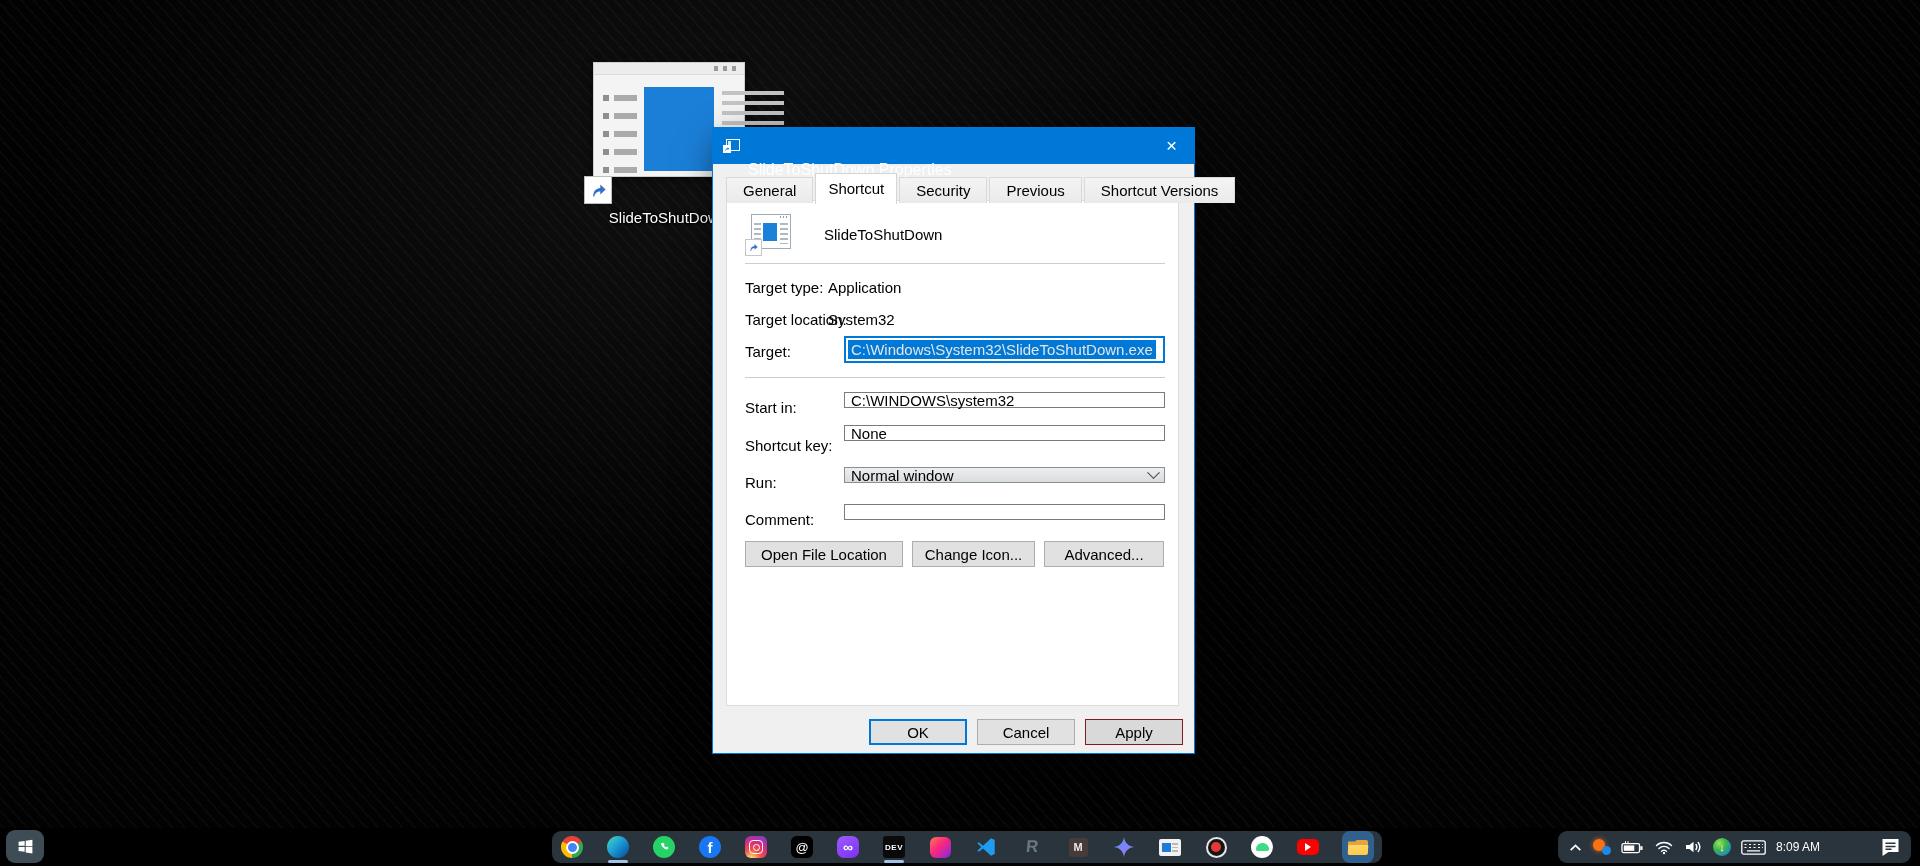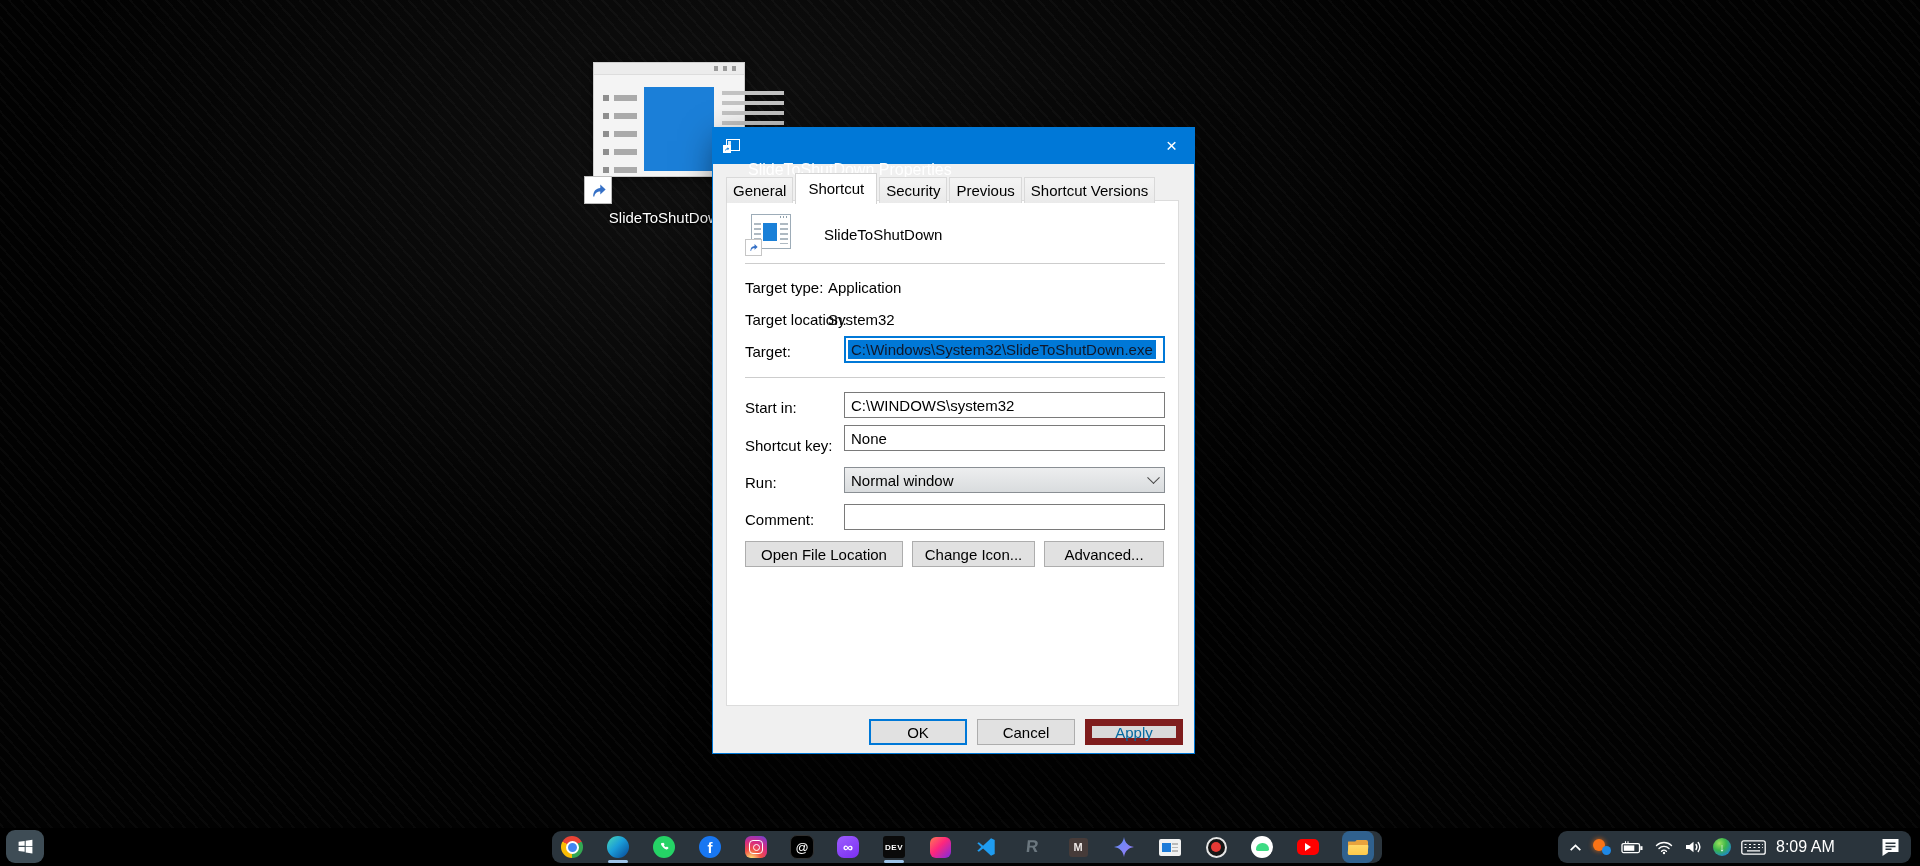--- a/index.html
+++ b/index.html
@@ -41,21 +41,21 @@
   .tb-icon{width:17px;height:14px;position:relative;margin-left:10px;flex:none;}
   .tb-win{position:absolute;right:0;top:0;width:12px;height:10px;border:1.5px solid #fff;background:#0078D7;}
   .tb-win i{position:absolute;left:1px;top:1px;width:3px;height:6px;background:#fff;opacity:.85;}
   .tb-ov{position:absolute;left:0;bottom:0;width:8px;height:8px;background:#fff;display:flex;align-items:center;justify-content:center;}
   .title-text{margin-left:8px;font-size:16px;white-space:nowrap;margin-top:48px;}
   .close-btn{margin-left:auto;width:45px;height:36px;border:none;background:transparent;color:#fff;
     font-size:19px;line-height:36px;text-align:center;padding:0;cursor:default;font-family:inherit;}
 
   .tabstrip{position:absolute;left:13px;top:45px;display:flex;align-items:flex-end;z-index:3;}
   .tab{font-size:15px;color:#000;background:linear-gradient(#F4F4F4,#EAEAEA);
-    border:1px solid #D9D9D9;border-bottom:none;padding:4px 6px;margin-right:2px;white-space:nowrap;}
+    border:1px solid #D9D9D9;border-bottom:none;padding:4px 16px;margin-right:2px;white-space:nowrap;}
   .tab.active{background:#fff;padding:6px 12px 7px;margin-bottom:-1px;position:relative;z-index:4;
     border:1px solid #D4D4D4;border-bottom:none;}
 
   .page{position:absolute;left:13px;top:72px;width:453px;height:506px;background:#fff;border:1px solid #DCDCDC;box-sizing:border-box;z-index:2;}
   .flabel{position:absolute;left:18px;font-size:15px;color:#000;white-space:nowrap;text-align:right;}
   .fvalue{position:absolute;left:101px;font-size:15px;color:#000;white-space:nowrap;}
   .sep{position:absolute;left:18px;width:420px;height:1px;background:#CDCDCD;box-shadow:0 1px 0 #fff;}
 
   
   .pg-icon{position:absolute;left:18px;top:13px;width:46px;height:40px;}
@@ -67,32 +67,32 @@
     background:repeating-linear-gradient(#AEB9C2 0 2px,transparent 2px 5px);}
   .pg-blue{position:absolute;left:11px;top:8px;width:14px;height:18px;background:#1A80D8;}
   .pg-right{position:absolute;right:2px;top:8px;width:8px;height:21px;
     background:repeating-linear-gradient(#AEB9C2 0 2px,transparent 2px 5px);}
   .pg-ov{position:absolute;left:0;bottom:-2px;width:15px;height:15px;background:#fff;border:1px solid #C6C6C6;
     display:flex;align-items:center;justify-content:center;}
   .sc-name{position:absolute;left:97px;top:25px;font-size:15px;}
 
   .tinput{position:absolute;left:117px;top:135px;width:321px;height:27px;background:#fff;
     border:2px solid #0078D7;box-sizing:border-box;display:flex;align-items:center;padding:0 2px;font-size:15px;}
-  .selected-text{background:#0078D7;color:#0f172a;padding:1px 3px;white-space:nowrap;}
-  .ninput{position:absolute;left:117px;width:321px;height:26px;background:#fff;border:1px solid #7A7A7A;
+  .selected-text{background:#0078D7;color:#e5e5e5;padding:1px 3px;white-space:nowrap;}
+  .ninput{position:absolute;left:117px;width:321px;height:16px;background:#fff;border:1px solid #7A7A7A;
     box-sizing:border-box;display:flex;align-items:center;padding:0 6px;font-size:15px;color:#000;}
   .combo{background:linear-gradient(#EDEEEF,#D9DCDE);border:1px solid #8A8F94;}
   .combo .chev{margin-left:auto;width:8px;height:8px;border-right:1.7px solid #4a4a4a;border-bottom:1.7px solid #4a4a4a;
     transform:rotate(45deg) translate(-2px,-2px);}
   .abtn{position:absolute;top:340px;height:26px;background:#E1E1E1;border:1px solid #ADADAD;box-sizing:border-box;
     font-size:15px;font-family:inherit;display:flex;align-items:center;justify-content:center;color:#000;padding:0;}
   .fbtn{position:absolute;top:591px;width:98px;height:26px;background:#E1E1E1;border:1px solid #ADADAD;
     box-sizing:border-box;font-size:15px;font-family:inherit;display:flex;align-items:center;justify-content:center;color:#000;padding:0;}
   .fbtn.focused{border:2px solid #0078D7;}
-  .fbtn.disabled{background:#D9D9D9;border:7px solid #7f1d1d;color:#0369a1;}
+  .fbtn.disabled{background:#D9D9D9;border:1px solid #7f1d1d;color:#000000;}
 
   
   .taskbar{position:absolute;left:0;top:828px;width:1920px;height:38px;background:#000;z-index:20;}
   .start-btn{position:absolute;left:6px;top:2px;width:38px;height:33px;background:#3E4C55;border-radius:9px;
     display:flex;align-items:center;justify-content:center;}
   .dock{position:absolute;left:552px;top:3px;height:32px;background:#2A343C;border-radius:9px;
     display:flex;align-items:center;padding:0 8px;gap:22px;}
   .app{width:24px;height:24px;position:relative;display:flex;align-items:center;justify-content:center;flex:none;}
   .app.running::after{content:"";position:absolute;bottom:-4px;left:2px;right:2px;height:3px;background:#9DC3E8;border-radius:2px;}
   .app.active{width:32px;height:32px;background:#30618E;border-radius:8px;}
@@ -137,21 +137,21 @@
 
   .tray{position:absolute;left:1558px;top:3px;width:353px;height:32px;background:#2A343C;border-radius:9px;
     display:flex;align-items:center;gap:10px;padding:0 10px;box-sizing:border-box;color:#fff;}
   .tray-ic{display:flex;align-items:center;justify-content:center;flex:none;}
   .t-orange{position:relative;width:18px;height:16px;}
   .t-orange .sun{position:absolute;left:0;top:0;width:12px;height:12px;border-radius:50%;background:#F97316;
     box-shadow:0 0 4px 1px rgba(249,115,22,.55);}
   .t-orange .dot{position:absolute;right:0;bottom:0;width:9px;height:9px;border-radius:50%;background:#1E88E5;}
   .t-idm{width:18px;height:18px;border-radius:50%;display:flex;align-items:center;justify-content:center;color:#fff;
     background:radial-gradient(circle at 35% 30%,#9BE15D 0%,#3BB54A 40%,#1E88C7 78%,#145A9E 100%);font-size:11px;font-weight:bold;}
-  .time{font-size:16px;color:#fff;white-space:nowrap;}
+  .time{font-size:12px;color:#fff;white-space:nowrap;}
   .ac{margin-left:auto;}
 </style>
 </head>
 <body>
 
 <div class="desk-icon">
   <div class="dw-top">
       <span class="dw-ctl"></span>
     </div>
   <div class="dw-left">

